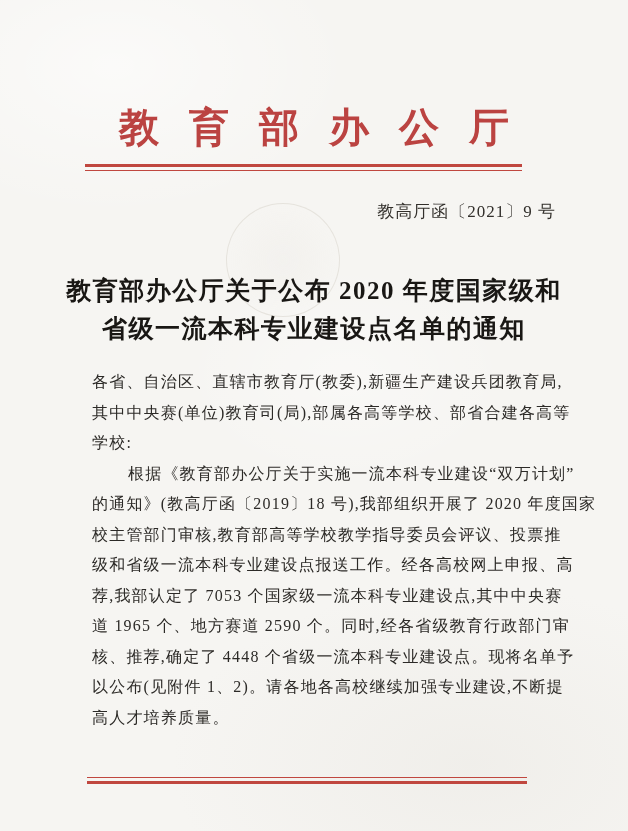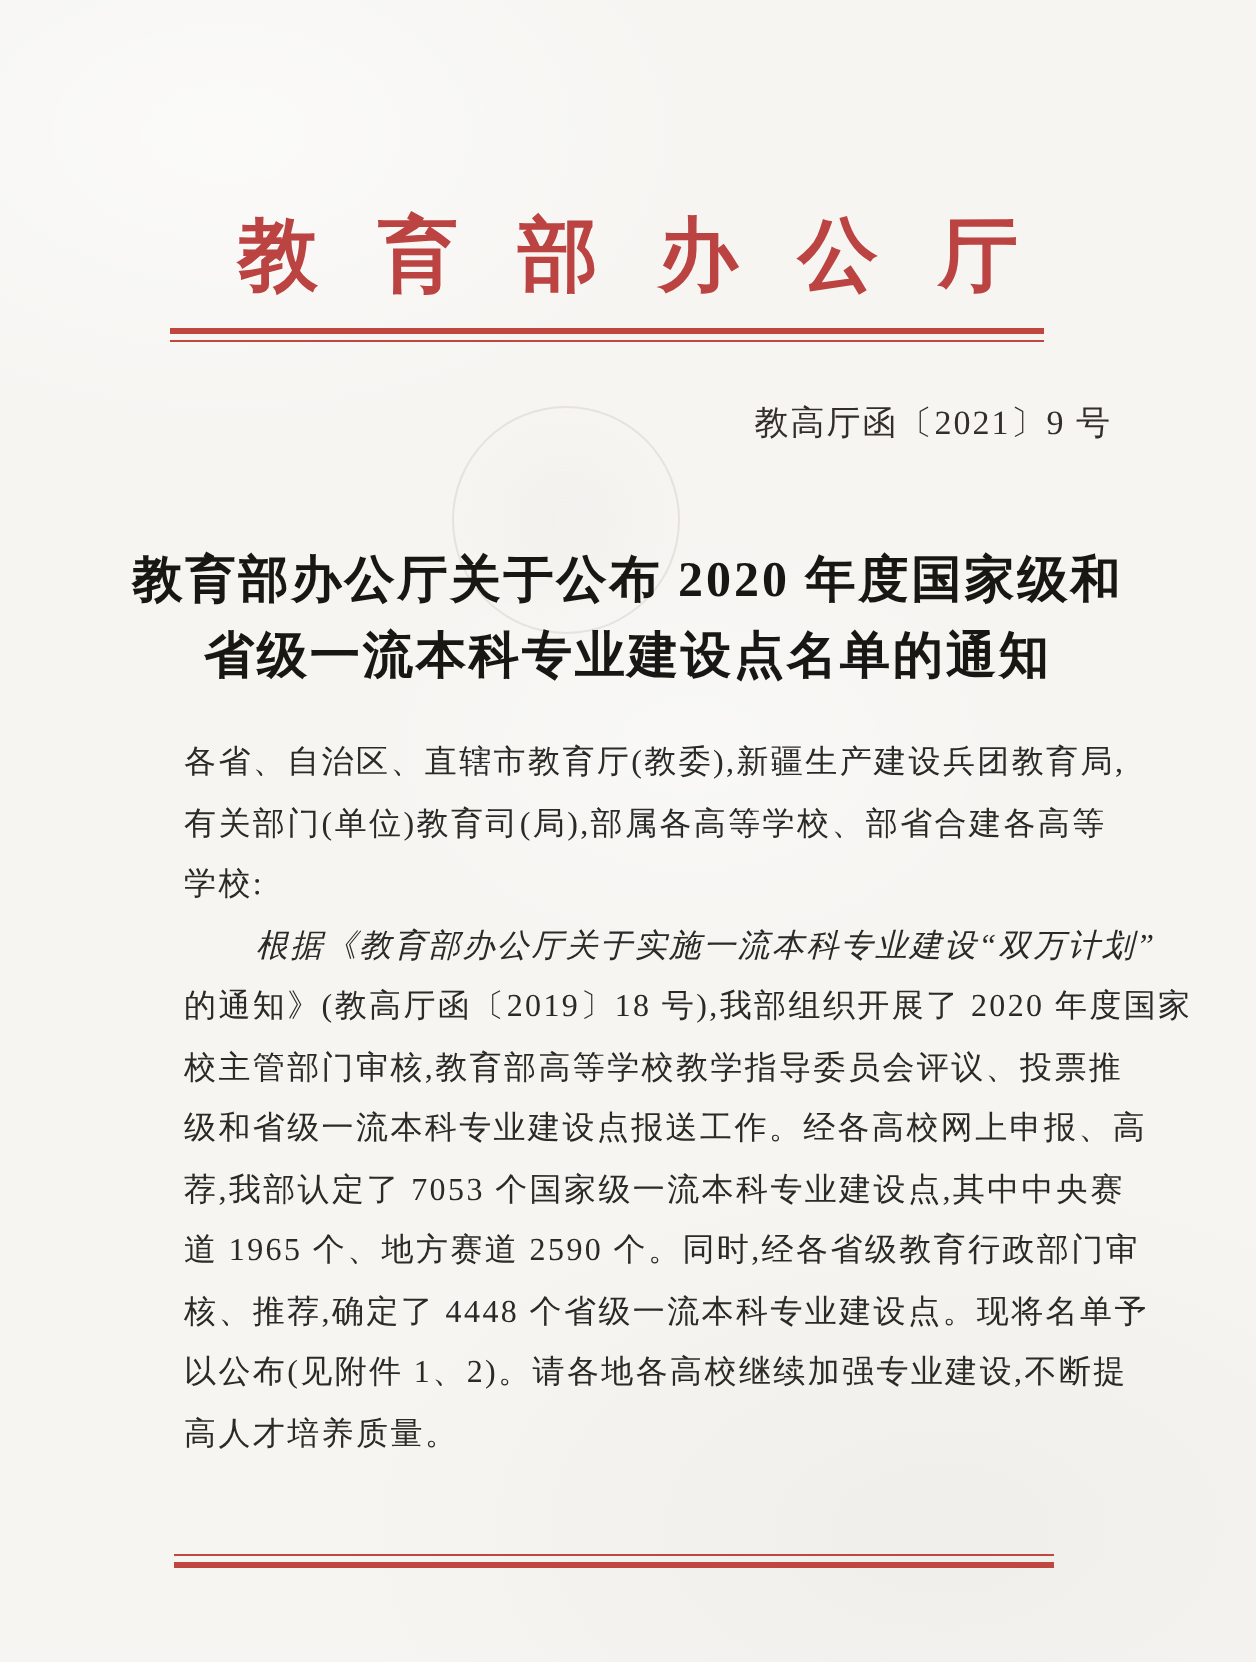--- a/index.html
+++ b/index.html
@@ -73,21 +73,20 @@
     font-size: 16px;
     line-height: 30.5px;
     letter-spacing: 1.2px;
     color: #2c2a27;
   }
   .body-line {
     white-space: nowrap;
   }
   .body-line.indent {
     padding-left: 36px;
-    font-style: italic;
   }
   .seal-ghost {
     position: absolute;
     top: 203px;
     left: 226px;
     width: 112px;
     height: 112px;
     border: 1px solid rgba(188,178,166,0.28);
     border-radius: 50%;
     background: radial-gradient(circle, rgba(222,215,205,0.10), rgba(222,215,205,0) 70%);
@@ -107,21 +106,21 @@
 
   <div class="doc-number">教高厅函〔2021〕9 号</div>
 
   <div class="doc-title">
     <div>教育部办公厅关于公布 2020 年度国家级和</div>
     <div>省级一流本科专业建设点名单的通知</div>
   </div>
 
   <div class="doc-body">
     <div class="body-line">各省、自治区、直辖市教育厅(教委),新疆生产建设兵团教育局,</div>
-    <div class="body-line">有关部门(单位)教育司(局),部属各高等学校、部省合建各高等</div>
+    <div class="body-line">其中中央赛(单位)教育司(局),部属各高等学校、部省合建各高等</div>
     <div class="body-line">学校:</div>
     <div class="body-line indent">根据《教育部办公厅关于实施一流本科专业建设“双万计划”</div>
     <div class="body-line">的通知》(教高厅函〔2019〕18 号),我部组织开展了 2020 年度国家</div>
     <div class="body-line">校主管部门审核,教育部高等学校教学指导委员会评议、投票推</div>
     <div class="body-line">级和省级一流本科专业建设点报送工作。经各高校网上申报、高</div>
     <div class="body-line">荐,我部认定了 7053 个国家级一流本科专业建设点,其中中央赛</div>
     <div class="body-line">道 1965 个、地方赛道 2590 个。同时,经各省级教育行政部门审</div>
     <div class="body-line">核、推荐,确定了 4448 个省级一流本科专业建设点。现将名单予</div>
     <div class="body-line">以公布(见附件 1、2)。请各地各高校继续加强专业建设,不断提</div>
     <div class="body-line">高人才培养质量。</div>

